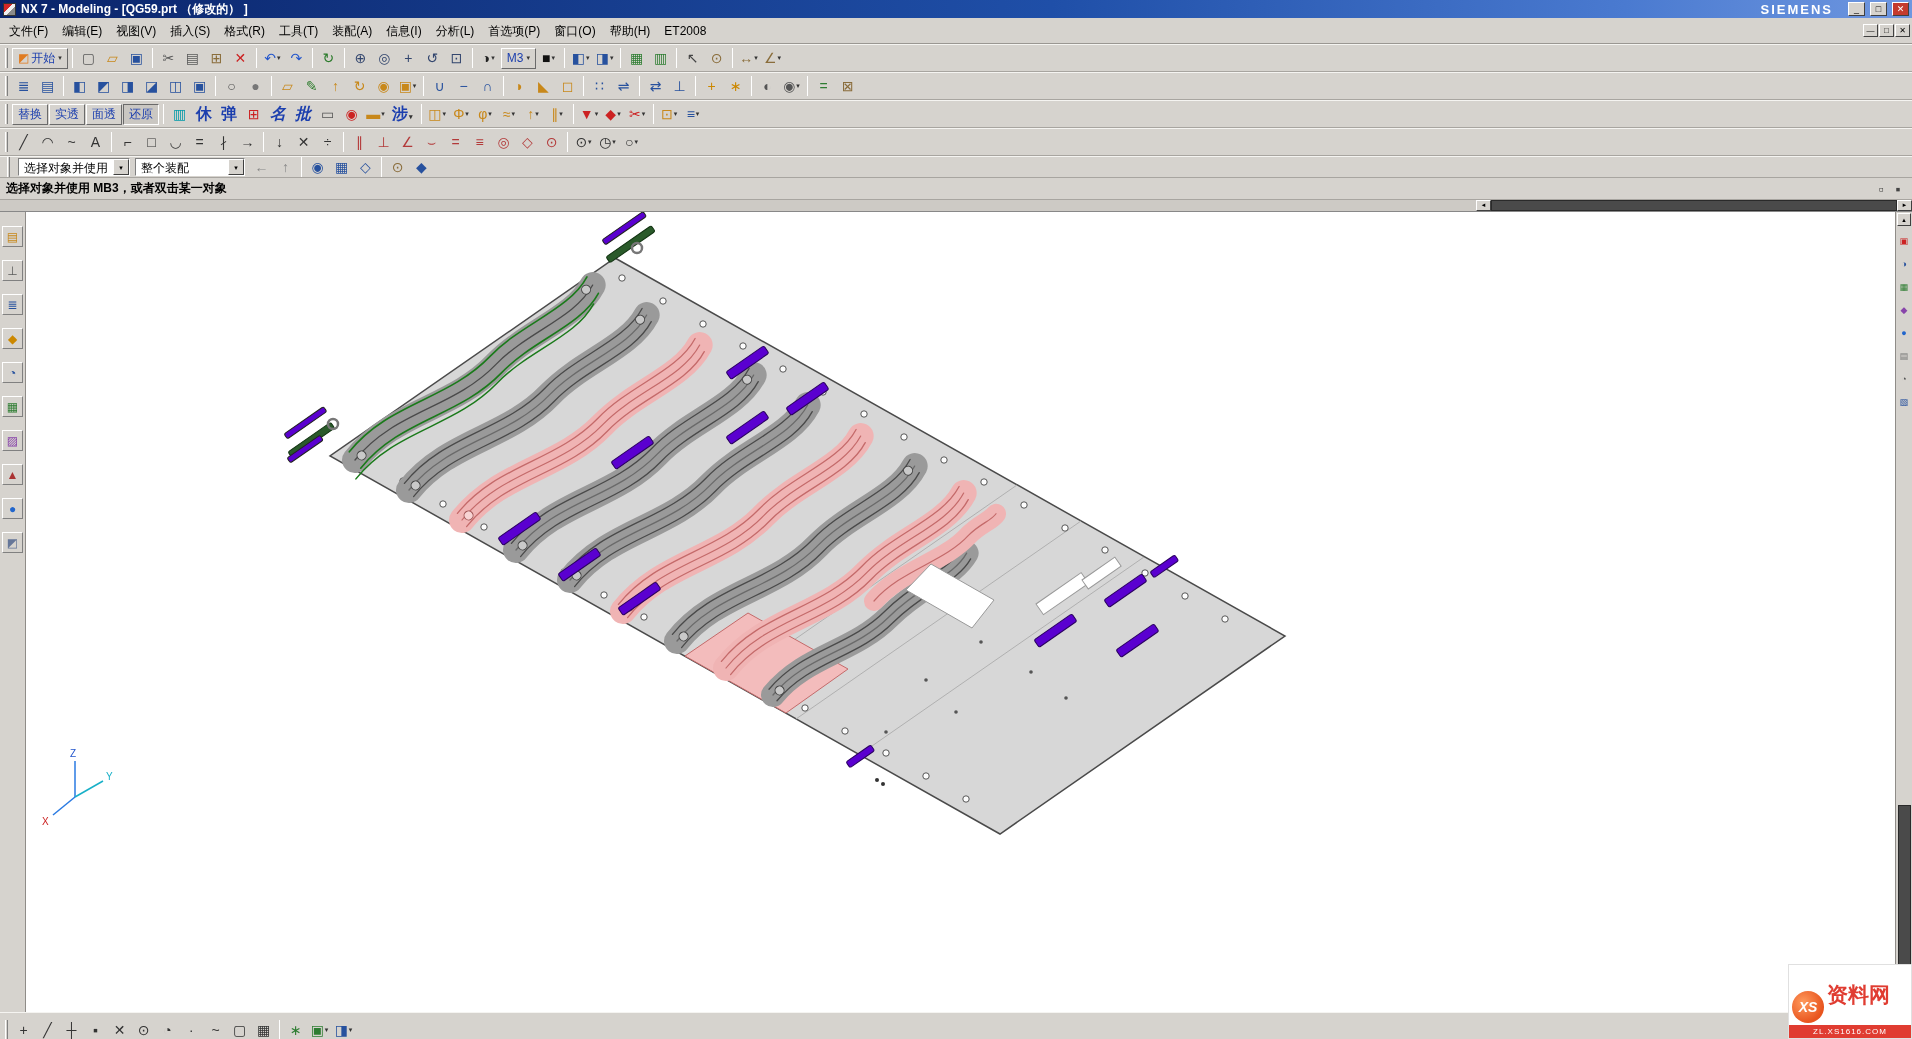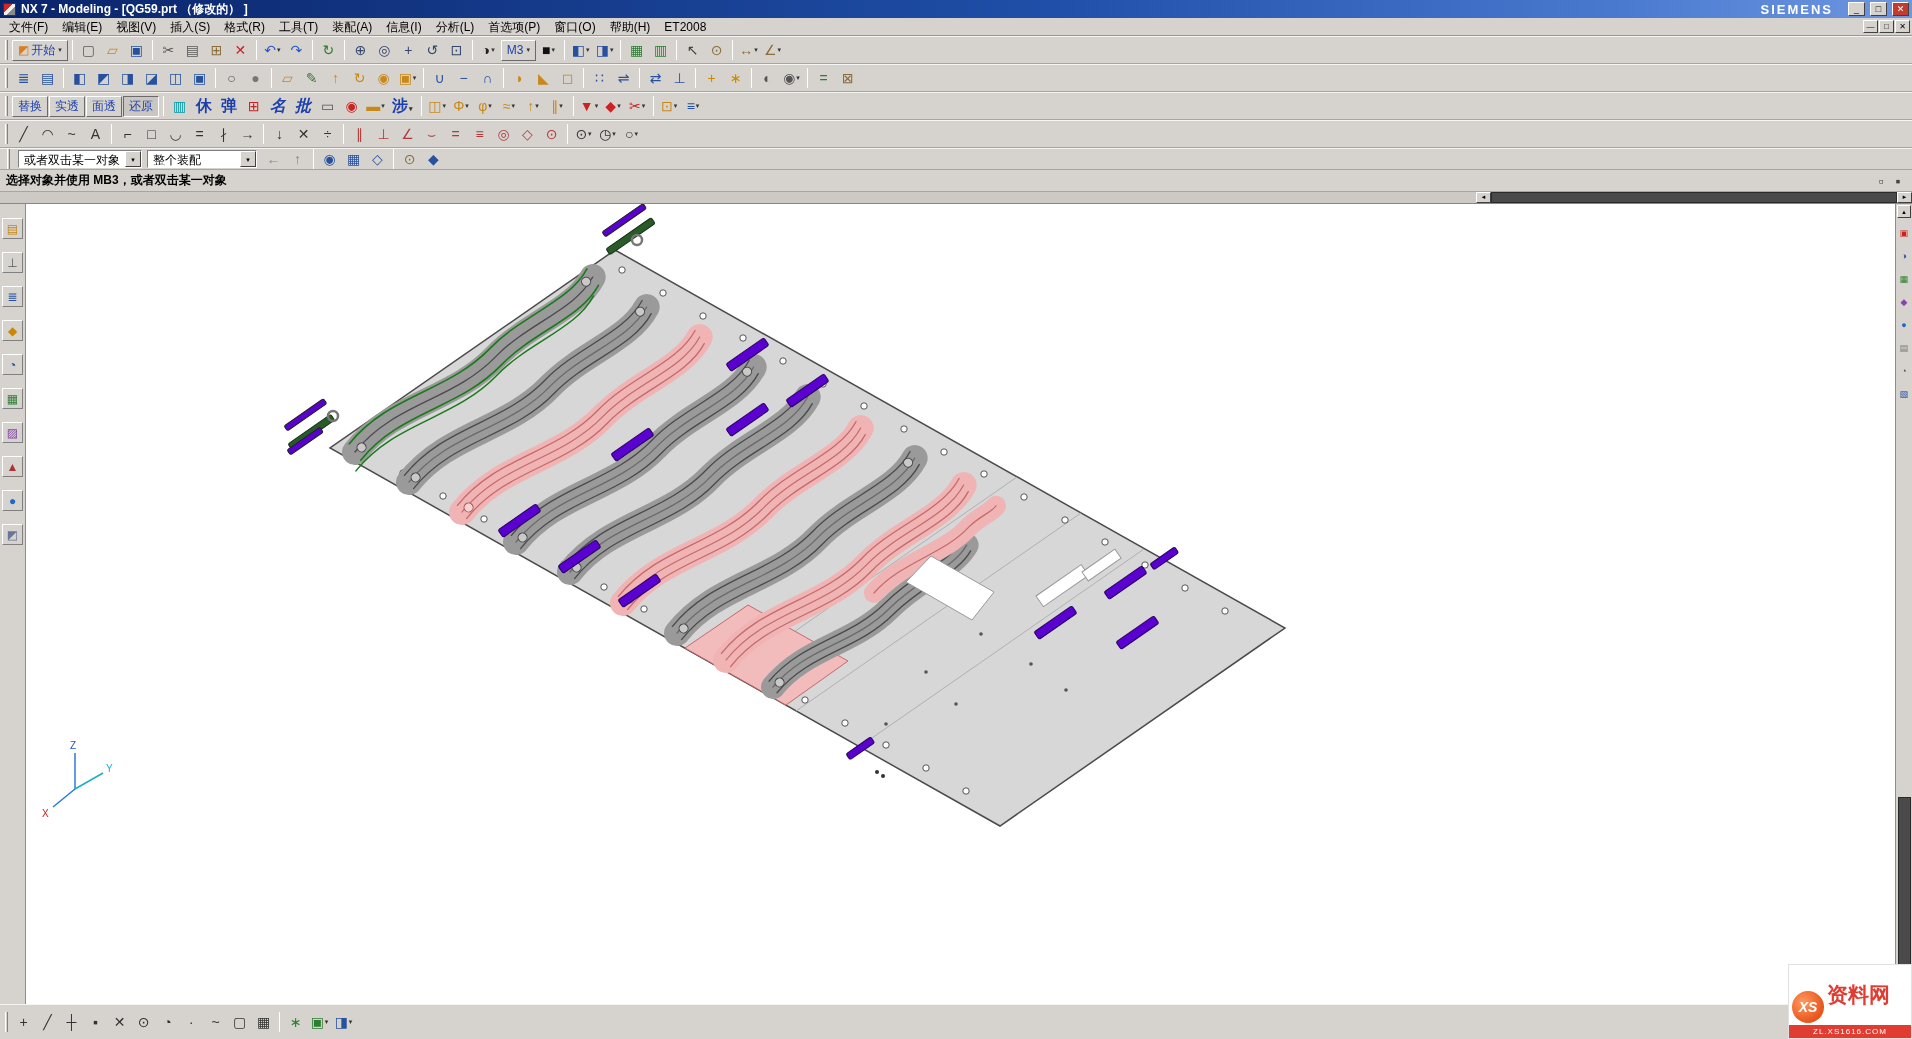--- a/index.html
+++ b/index.html
@@ -12,21 +12,21 @@
     background:linear-gradient(90deg,#0a246a 0%,#1f4fa8 55%,#4a7ad0 85%,#6f97e0 100%); color:#fff; }
   .nx-logo { width:13px; height:13px; flex:0 0 auto;
     background:linear-gradient(135deg,#d22727 0 40%,#f0f0f0 40% 62%,#8a8a8a 62% 100%); border:1px solid #333; }
   .title-text { font-weight:bold; font-size:12px; white-space:nowrap; }
   .brand { font-weight:bold; font-size:13px; letter-spacing:2px; margin-right:10px; }
   .win-btn { width:17px; height:14px; font-size:9px; line-height:11px; text-align:center;
     background:#d6d3ce; border:1px solid; border-color:#fff #404040 #404040 #fff; color:#000; cursor:default; }
   .win-btn.close { background:#c43b2e; color:#fff; }
 
   
-  .menubar { height:18px; display:flex; align-items:center; background:#d6d3ce; padding:0 2px; border-bottom:1px solid #9a9792; }
+  .menubar { height:26px; display:flex; align-items:center; background:#d6d3ce; padding:0 2px; border-bottom:1px solid #9a9792; }
   .menu-items { display:flex; align-items:center; }
   .menu-item { padding:0 7px; height:16px; line-height:16px; white-space:nowrap; cursor:default; }
   .child-btn { width:15px; height:13px; font-size:8px; line-height:10px; text-align:center;
     background:#d6d3ce; border:1px solid; border-color:#fff #404040 #404040 #fff; margin-left:1px; }
 
   
   .tb { height:28px; display:flex; align-items:center; background:#d6d3ce; padding:0 2px; gap:1px;
     border-top:1px solid #f5f4f1; border-bottom:1px solid #a8a5a0; flex-wrap:nowrap; overflow:hidden; }
   .tb-grip { width:3px; height:20px; margin:0 3px; border-left:1px solid #fff; border-right:1px solid #808080; }
   .tb-sep { width:1px; height:20px; background:#808080; border-right:1px solid #fff; margin:0 3px; }
@@ -508,21 +508,21 @@
       </button>
       <button class="tb-icon">
         <span class="glyph" style="color: rgb(51, 51, 51);">○</span>
         <span class="dd">▾</span>
       </button>
     </div>
 
   <div class="selbar">
     <span class="tb-grip"></span>
     <div class="combo">
-      <span class="combo-text">或者双击某一对象</span>
+      <span class="combo-text">选择对象并使用</span>
       <span class="combo-btn">▾</span>
     </div>
     <div class="combo">
       <span class="combo-text">整个装配</span>
       <span class="combo-btn">▾</span>
     </div>
     <div class="selbar-icons">
         <button class="tb-icon">
           <span class="glyph" style="color: rgb(136, 136, 136);">←</span>
         </button>

